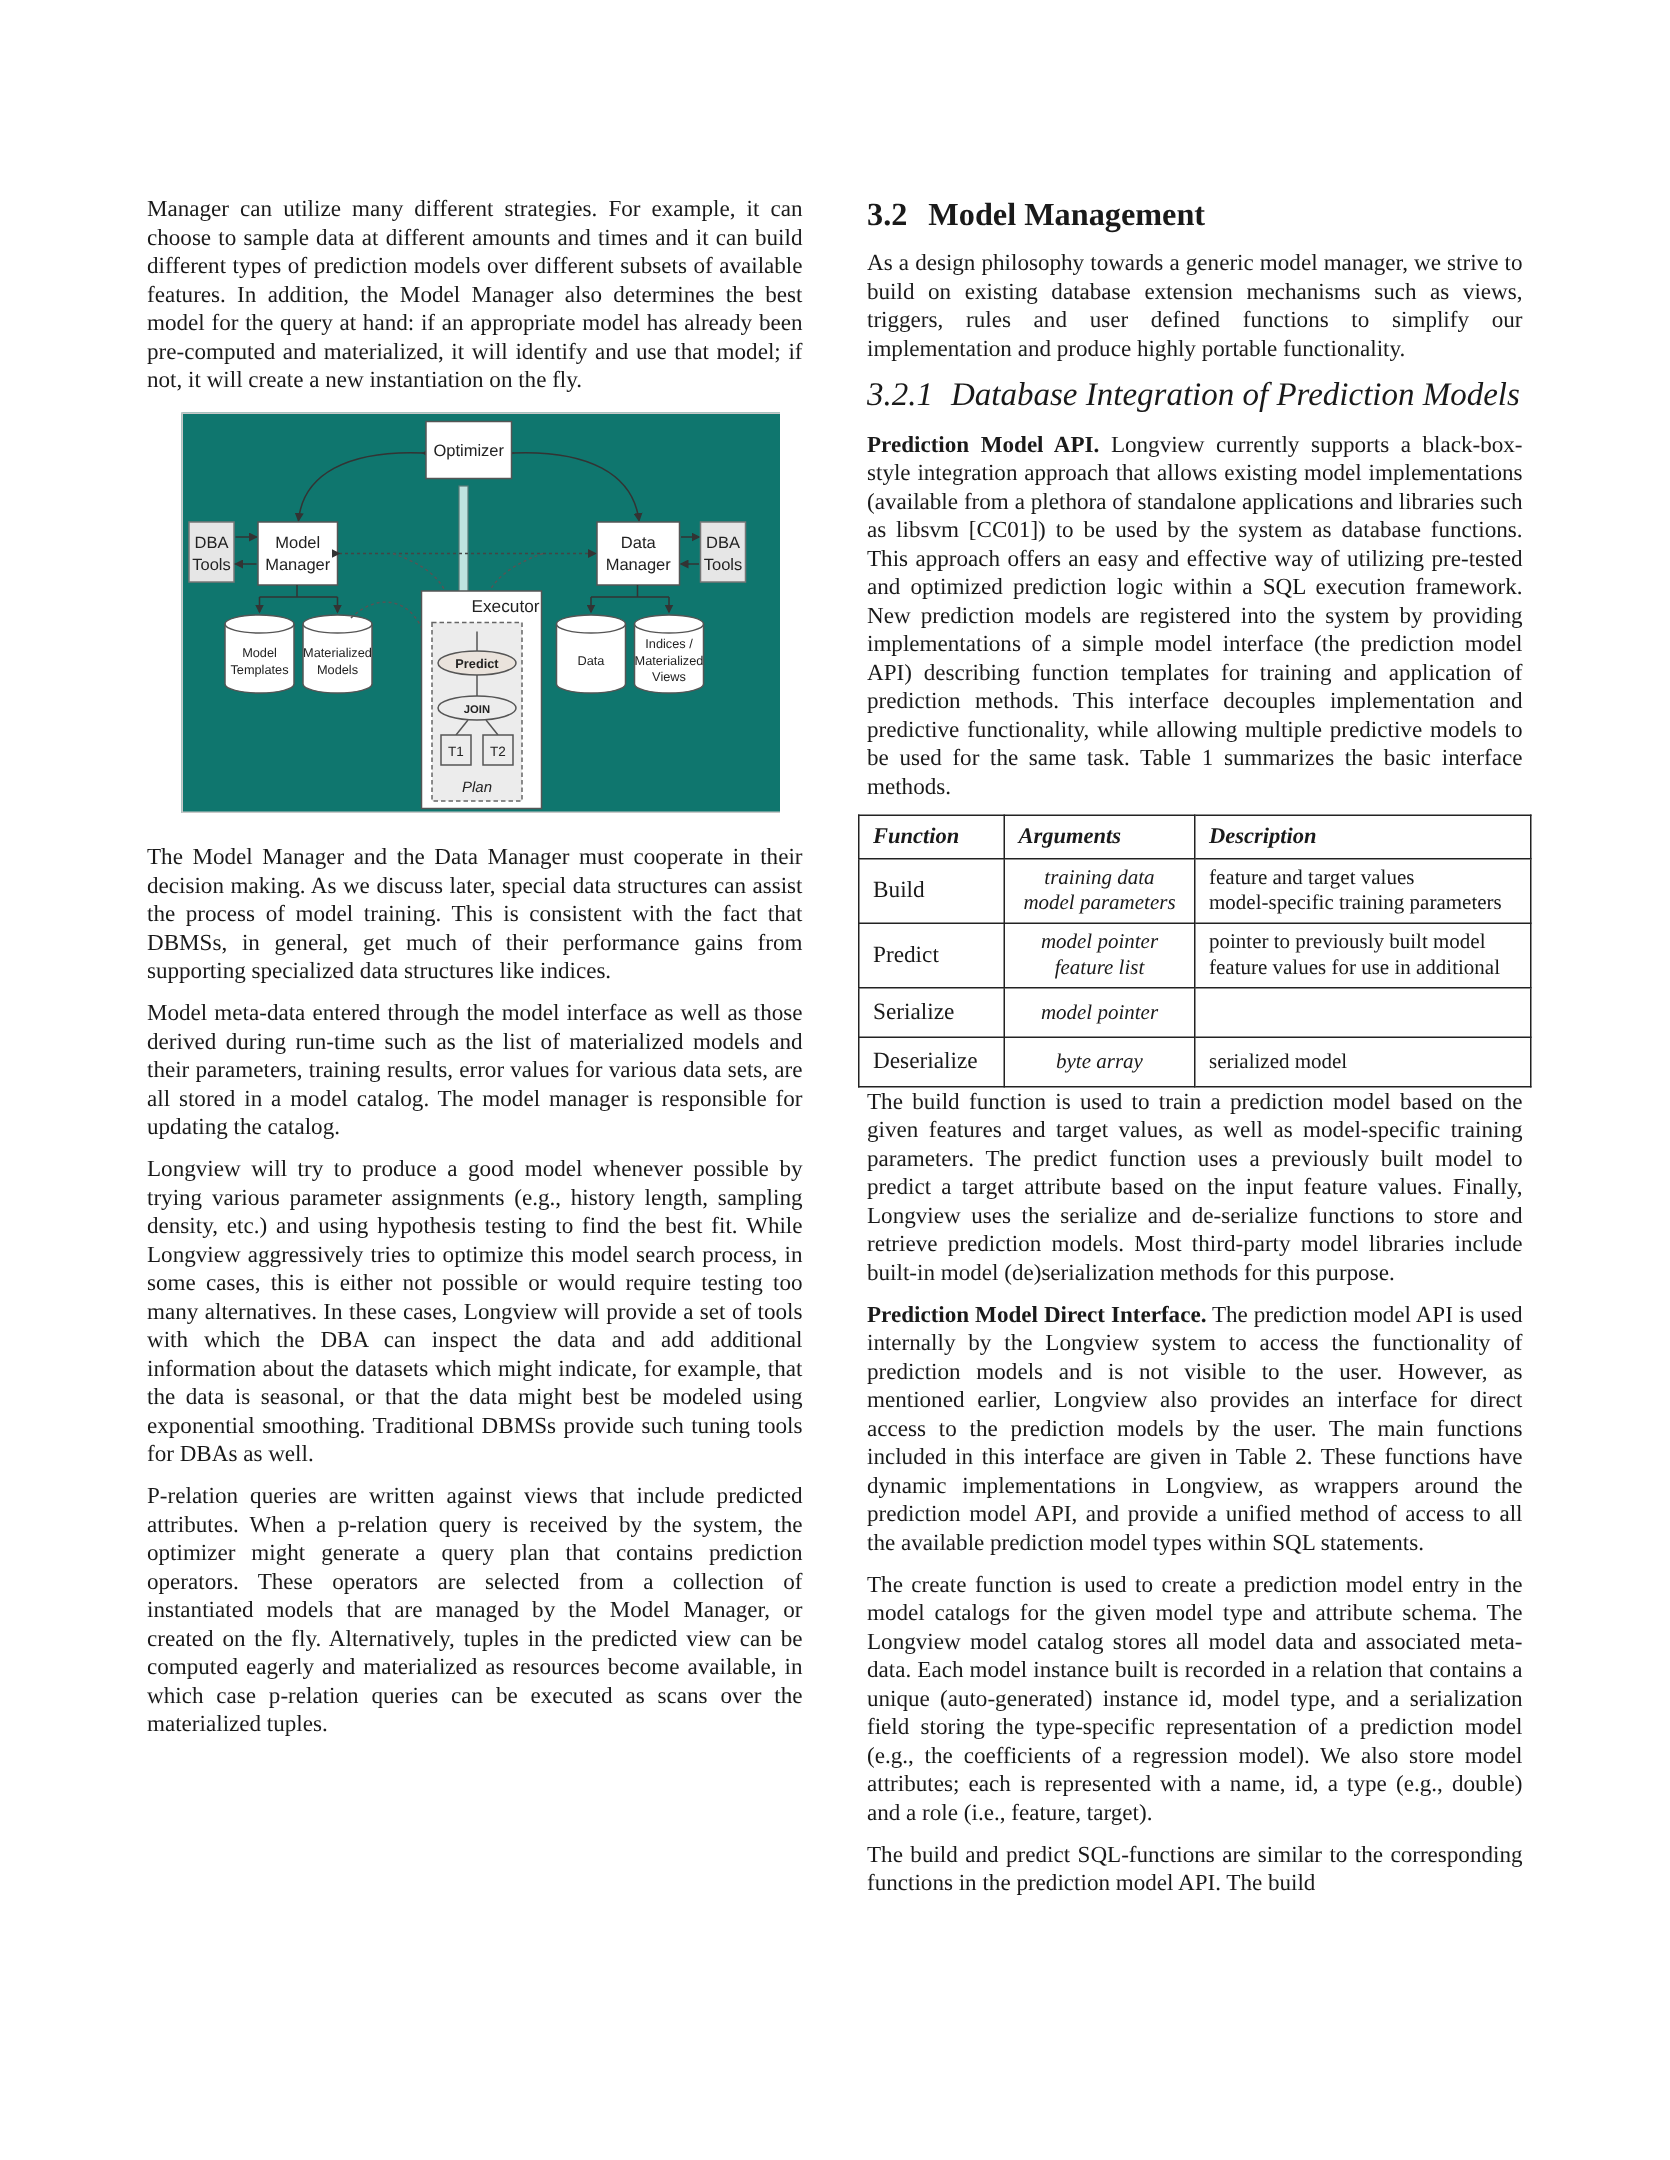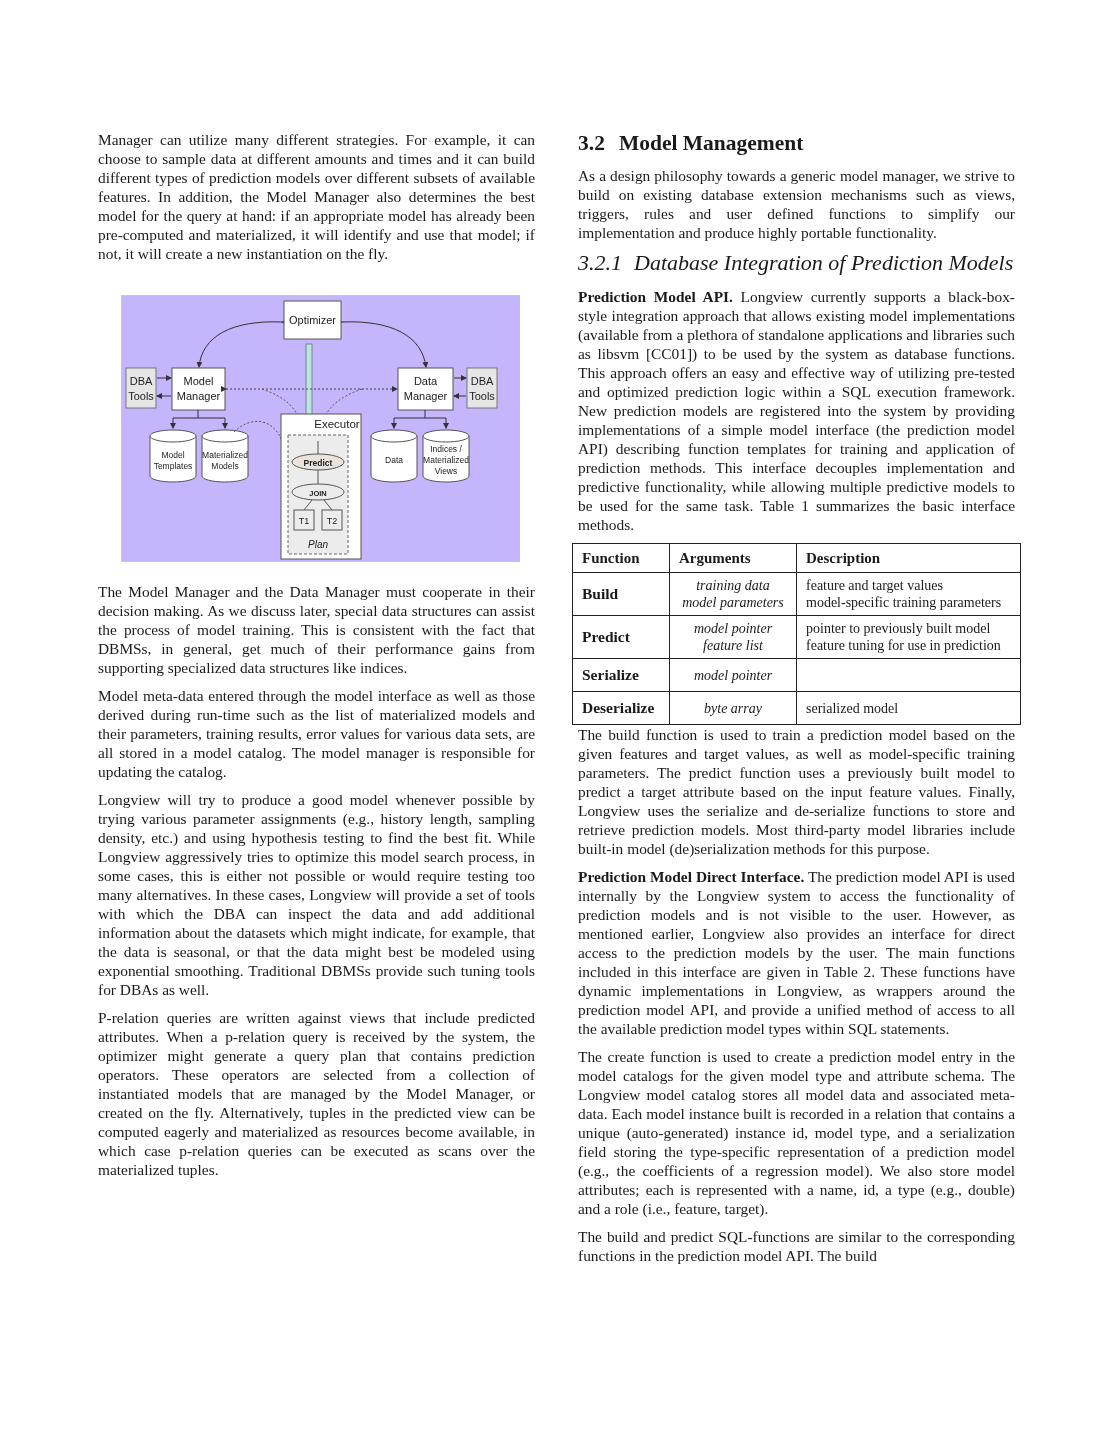--- a/index.html
+++ b/index.html
@@ -7,28 +7,28 @@
          font-family:"Liberation Serif", serif; color:#1a1a1a; }
   .col { position:absolute; top:130px; width:437px; }
   .col-left { left:98px; }
   .col-right { left:578px; }
   p.body { margin:0 0 9px 0; font-size:15.4px; line-height:19px; text-align:justify; hyphens:none; }
   .lead { font-weight:bold; }
   h2.sec { font-size:21.5px; font-weight:bold; margin:0 0 10px 0; line-height:26px; }
   h2.sec .num { margin-right:14px; }
   h3.subsec { font-size:22px; font-style:italic; font-weight:normal; margin:0 0 12px 0; line-height:24px; }
   h3.subsec .num { margin-right:12px; }
-  .figure { position:relative; width:398px; height:265px; margin:32px 0 0 23px; border:1px solid #c8c8c8; border-right:none; background:#c4b5fd; }
+  .figure { position:relative; width:398px; height:265px; margin:12px 0 0 23px; border:1px solid #c8c8c8; border-right:none; background:#0f766e; }
   .figure svg { position:absolute; left:0; top:0; }
   .fig-caption { margin:3px 0 0 0; text-align:center; font-weight:bold; font-size:15.2px; line-height:19px; padding:0 14px; }
   .gap-after-caption { height:20px; }
   table.api { border-collapse:collapse; width:449px; margin:8px 0 0 -6px; font-size:14px; }
   table.api td, table.api th { border:1px solid #222; padding:4px 9px; vertical-align:middle; text-align:left; }
-  table.api th { font-weight:bold; font-size:15px; height:20px; }
-  table.api td.fn { font-weight:bold; font-size:15.5px; width:78px;border-radius:13px; }
+  table.api th { font-weight:bold; font-size:15px; height:20px;font-style:italic; }
+  table.api td.fn { font-weight:normal; font-size:15.5px; width:78px;border-radius:13px; }
   table.api td.args { font-style:italic; width:108px; line-height:17px; font-size:14px;text-align:center; }
   table.api td.desc { line-height:17px; font-size:14px; }
   table.api tr.r2 td { height:34px; }
   table.api tr.r1 td { height:24px; }
   .tbl-caption { text-align:center; font-weight:bold; font-size:15.2px; margin:10px 0 8px 0; line-height:19px; }
   .line { display:block; }
   .svgtext { font-family:"Liberation Sans", sans-serif; }
 </style>
 </head>
 <body>
@@ -173,21 +173,21 @@
       </td>
     </tr>
     <tr class="r2">
       <td class="fn">Predict</td>
       <td class="args">
         <span class="line">model pointer</span>
         <span class="line">feature list</span>
       </td>
       <td class="desc">
         <span class="line">pointer to previously built model</span>
-        <span class="line">feature tuning for use in prediction</span>
+        <span class="line">feature values for use in additional</span>
       </td>
     </tr>
     <tr class="r1">
       <td class="fn">Serialize</td>
       <td class="args">
         <span class="line">model pointer</span>
       </td>
       <td class="desc"></td>
     </tr>
     <tr class="r1">

